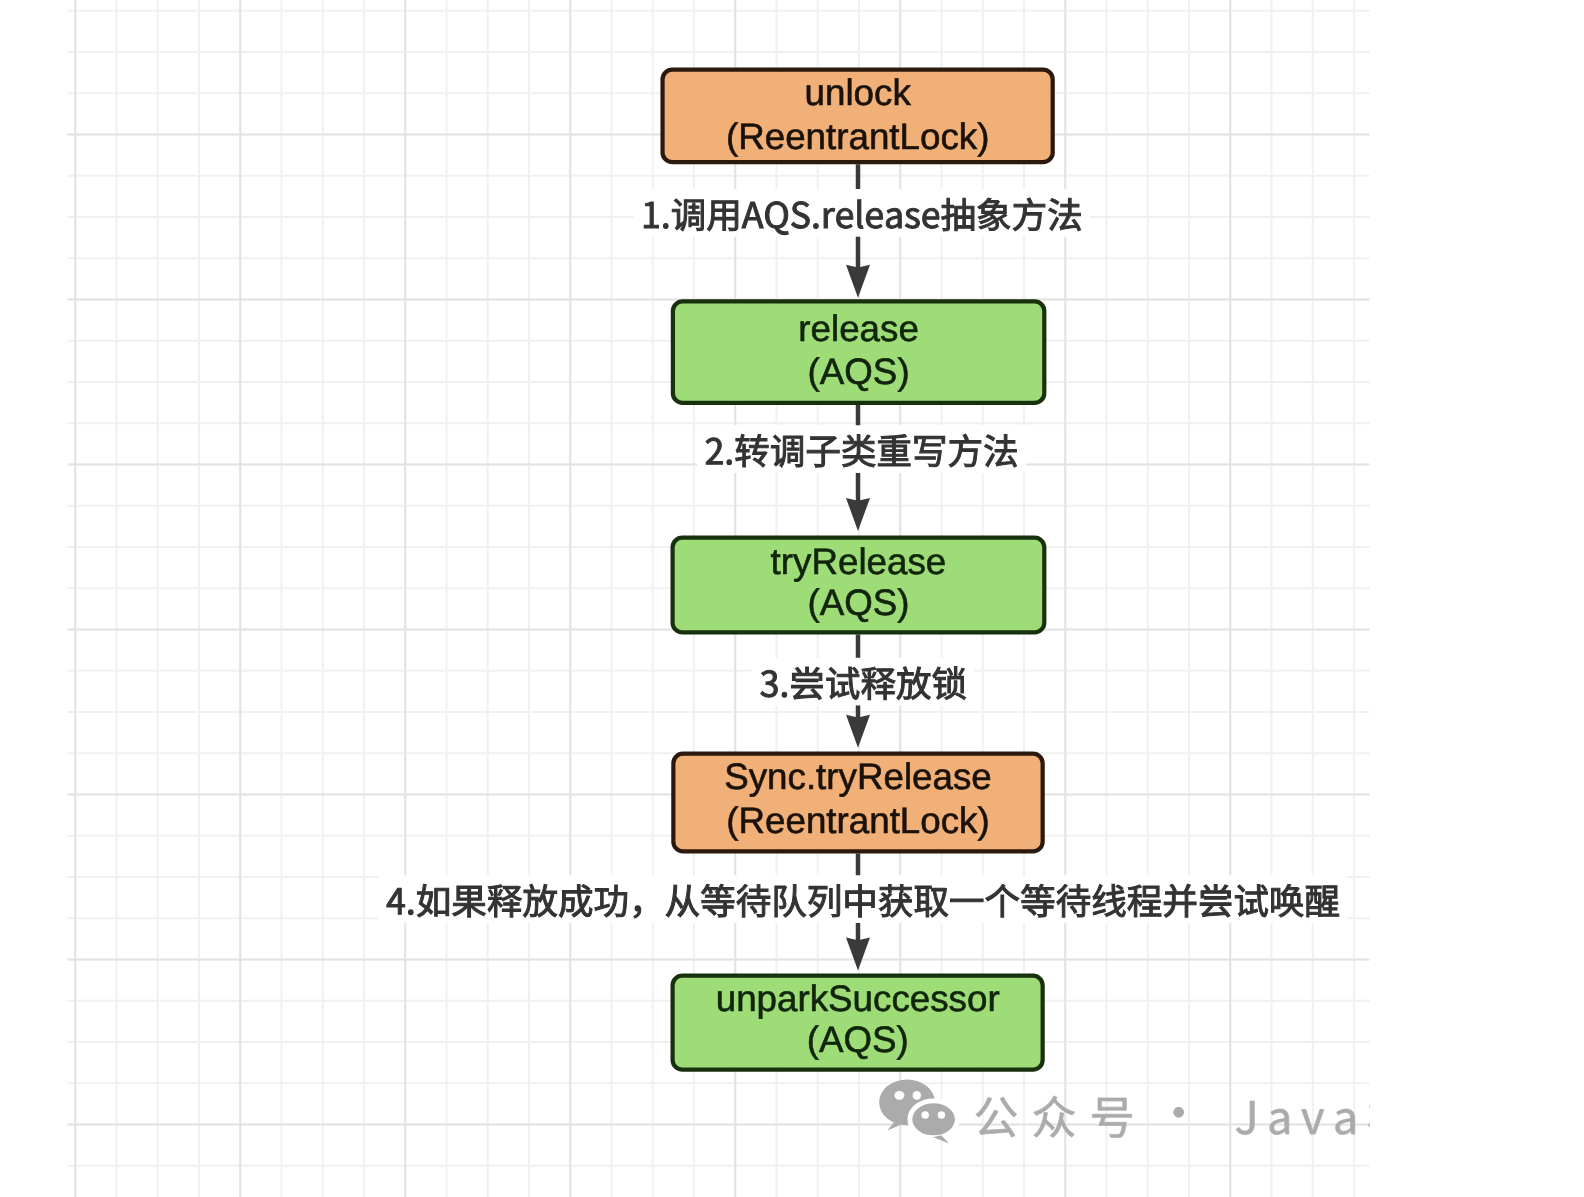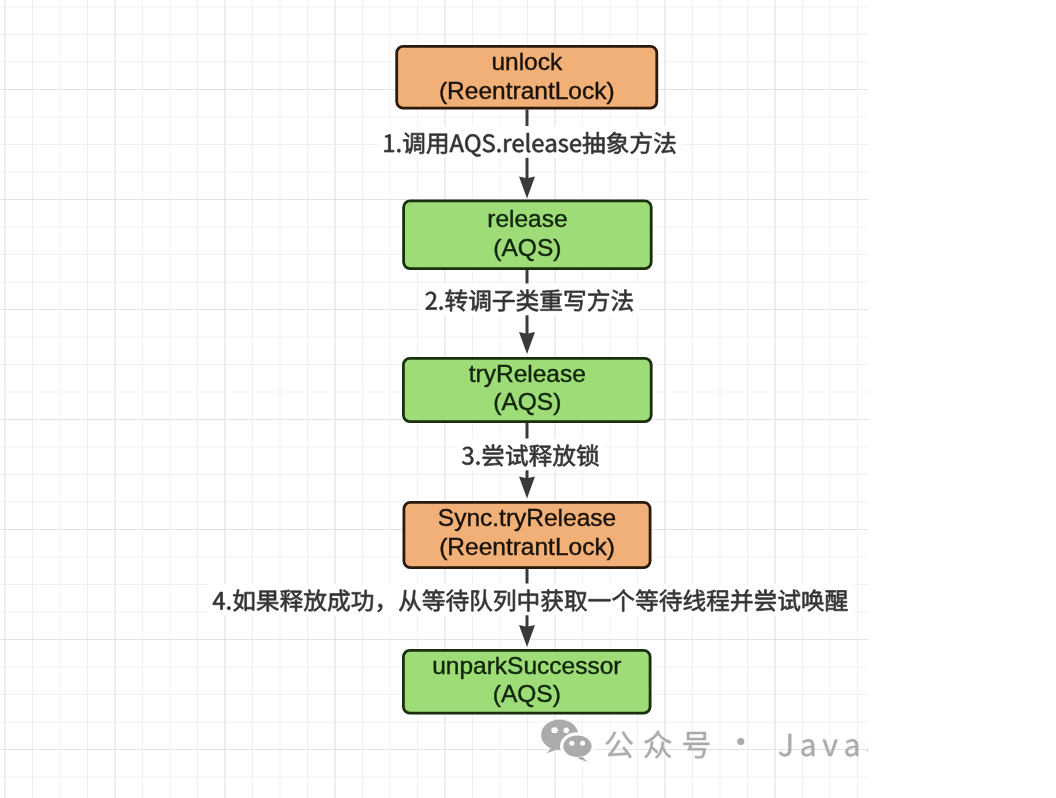--- a/index.html
+++ b/index.html
@@ -3,21 +3,21 @@
 <style>
 html,body{margin:0;padding:0;}
 #page{position:relative;width:868px;height:798px;overflow:hidden;background-color:#FFFFFF;
 background-image:
  linear-gradient(to right,#E3E3E3 1px,transparent 1px),
  linear-gradient(to bottom,#E3E3E3 1px,transparent 1px),
  linear-gradient(to right,#F0F0F0 1px,transparent 1px),
  linear-gradient(to bottom,#F0F0F0 1px,transparent 1px);
 background-size:110px 100%,100% 110px,27.5px 100%,100% 27.5px;
 background-position:4.5px 0,0 89px,4.5px 0,0 6.5px;
-font-family:"Liberation Sans",sans-serif;}
+font-family:"Liberation Sans",sans-serif;margin-left:45px;}
 svg{position:absolute;left:0;top:0;}
 </style></head>
 <body>
 <div id="page">
 <svg width="1056" height="798" viewBox="0 0 1056 798" font-family="Liberation Sans, sans-serif">
 <line x1="527.0" y1="109.5" x2="527.0" y2="181.5" stroke="#3A3A3A" stroke-width="3"></line>
       <path d="M527.0,198.5 L519.0,176.5 L527.0,178.3 L535.0,176.5 Z" fill="#3A3A3A"></path>
       <line x1="527.0" y1="270.0" x2="527.0" y2="337.0" stroke="#3A3A3A" stroke-width="3"></line>
       <path d="M527.0,354.0 L519.0,332.0 L527.0,333.8 L535.0,332.0 Z" fill="#3A3A3A"></path>
       <line x1="527.0" y1="423.0" x2="527.0" y2="481.5" stroke="#3A3A3A" stroke-width="3"></line>

